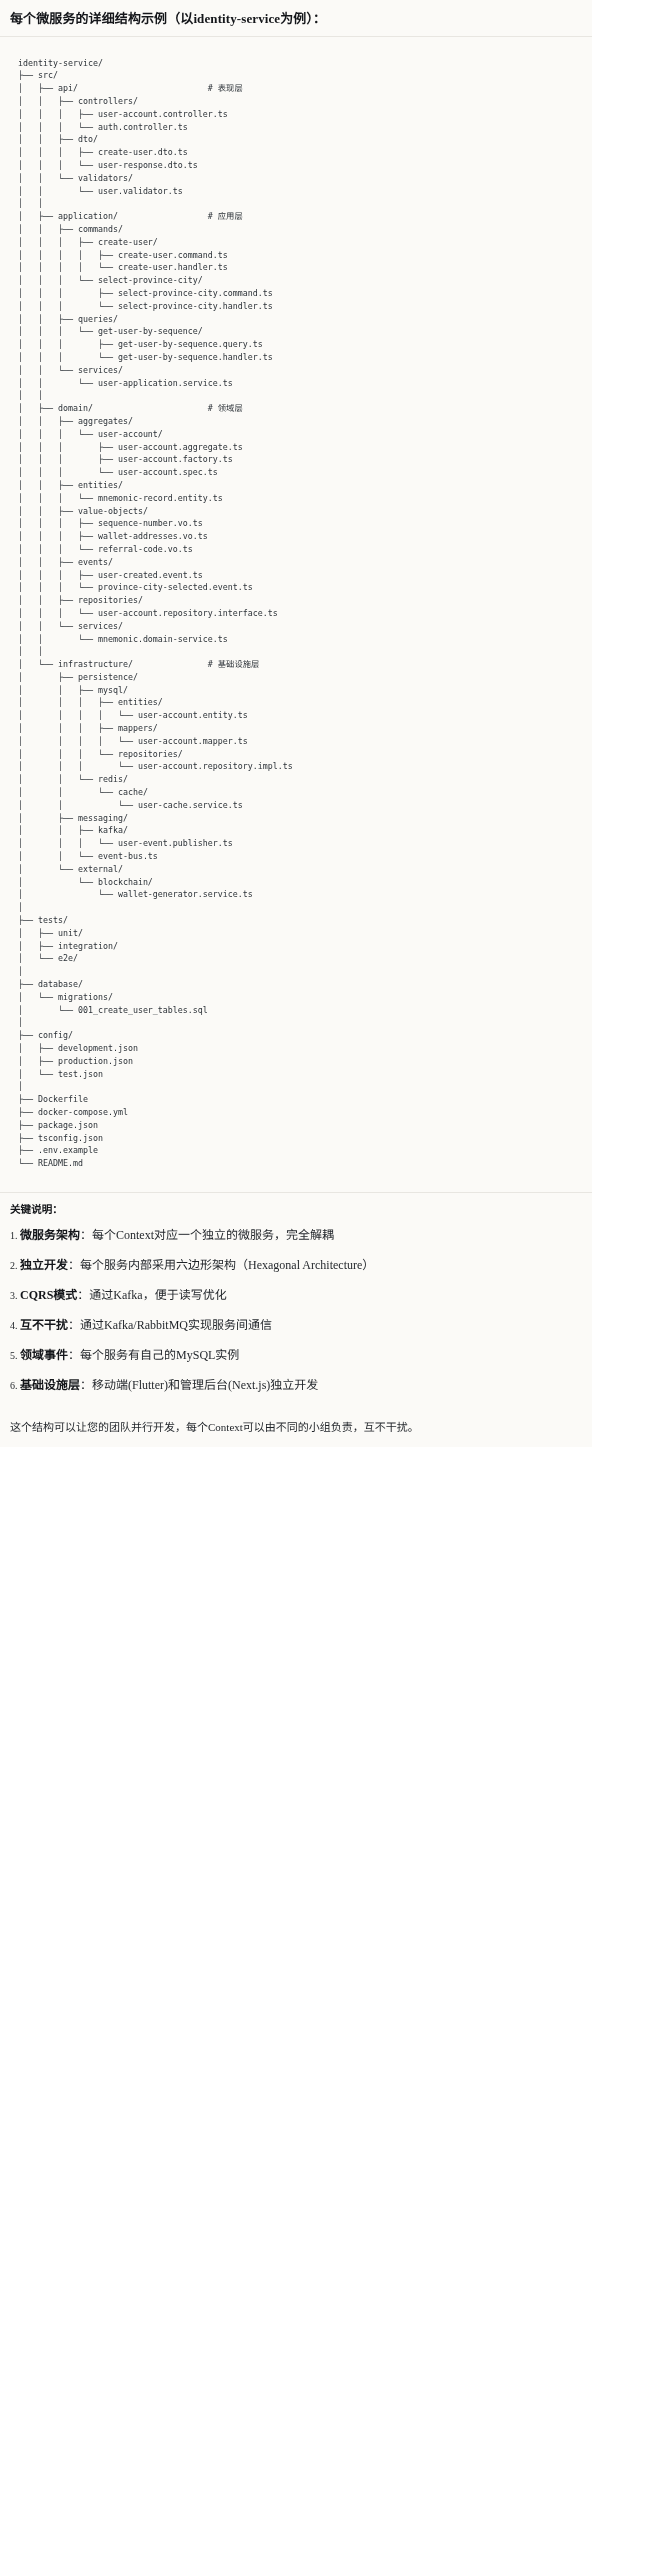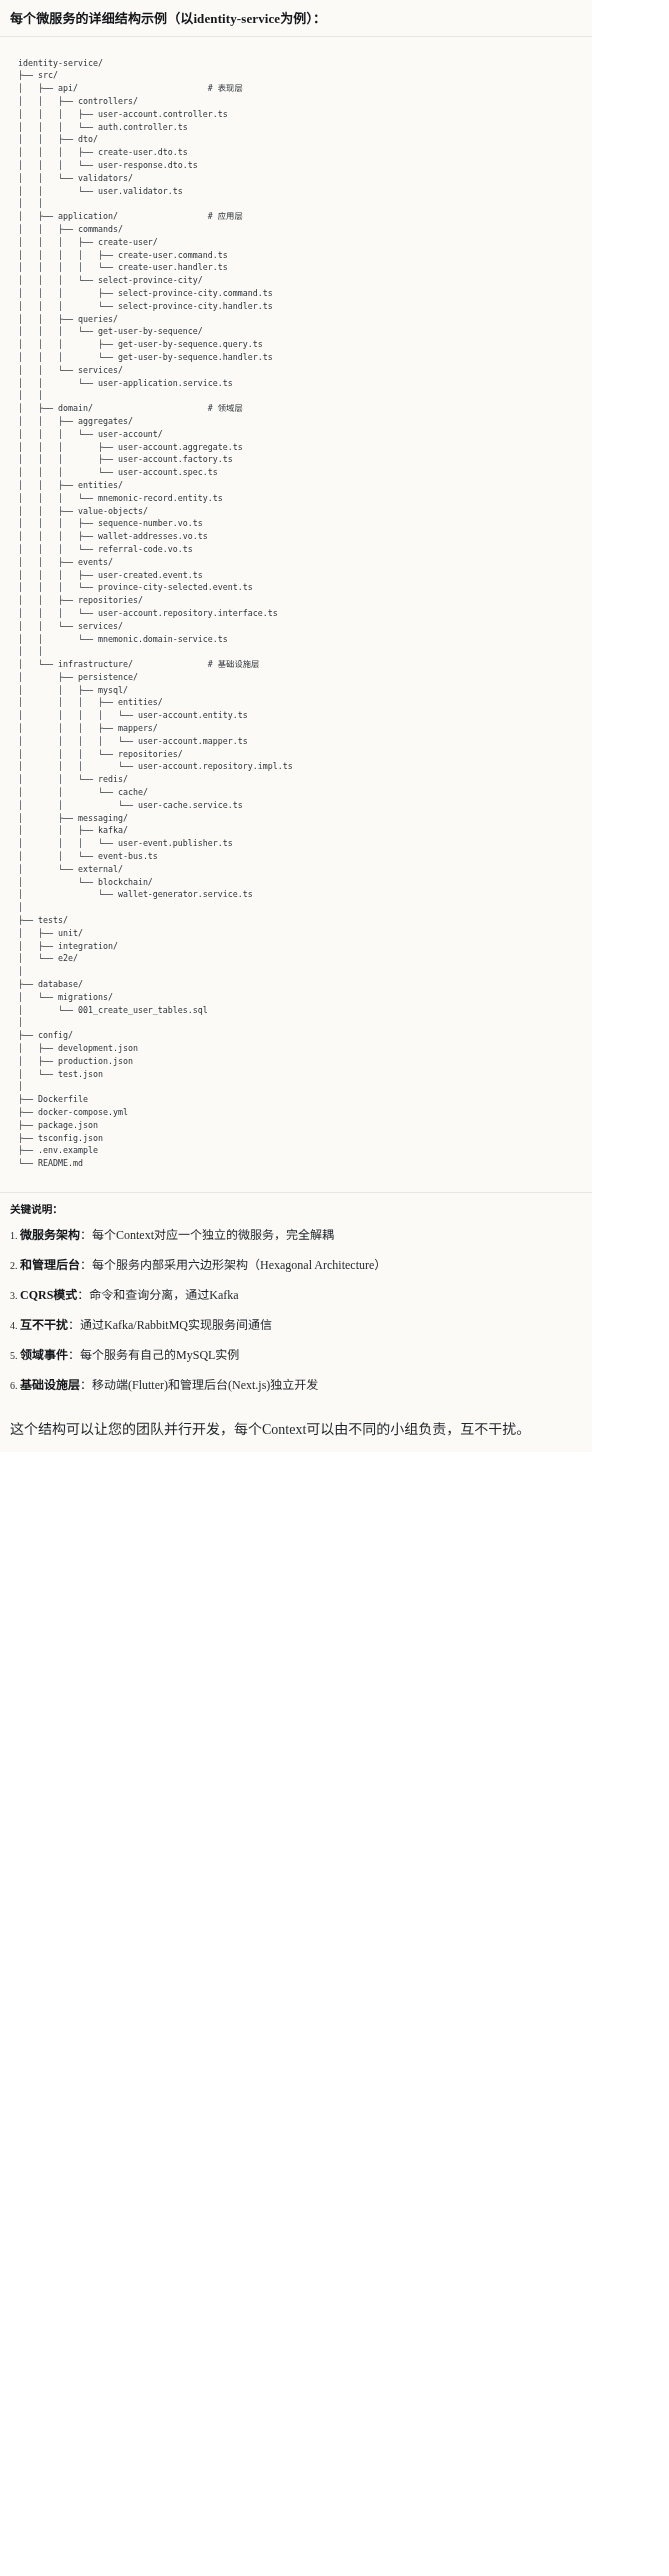--- a/index.html
+++ b/index.html
@@ -99,21 +99,21 @@
 
   
   .footer-block {
     box-sizing: border-box;
     padding: 6.3px 10px 11.3px 10px;
     background: #fbfaf7;
   }
   .footer-note {
     margin: 0;
     font-family: "Liberation Serif", "DejaVu Serif", serif;
-    font-size: 14px;
+    font-size: 11px;
     line-height: 1.55;
     color: #1f2328;
   }
 </style>
 </head>
 <body>
 
 <div class="page">
 
   <div class="title-block">
@@ -207,22 +207,22 @@
 ├── package.json
 ├── tsconfig.json
 ├── .env.example
 └── README.md</pre>
   </div>
 
   <div class="notes-block">
     <h2 class="notes-heading">关键说明：</h2>
     <ol class="notes-list" id="notes-list">
         <li><span class="note-term">微服务架构</span><span class="note-sep">：</span><span class="note-desc">每个Context对应一个独立的微服务，完全解耦</span></li>
-        <li><span class="note-term">和管理后台</span><span class="note-sep">：</span><span class="note-desc">每个服务内部采用六边形架构（Hexagonal Architecture）</span></li>
-        <li><span class="note-term">CQRS模式</span><span class="note-sep">：</span><span class="note-desc">命令和查询分离，通过Kafka</span></li>
+        <li><span class="note-term">独立开发</span><span class="note-sep">：</span><span class="note-desc">每个服务内部采用六边形架构（Hexagonal Architecture）</span></li>
+        <li><span class="note-term">CQRS模式</span><span class="note-sep">：</span><span class="note-desc">通过Kafka，便于读写优化</span></li>
         <li><span class="note-term">互不干扰</span><span class="note-sep">：</span><span class="note-desc">通过Kafka/RabbitMQ实现服务间通信</span></li>
         <li><span class="note-term">领域事件</span><span class="note-sep">：</span><span class="note-desc">每个服务有自己的MySQL实例</span></li>
         <li><span class="note-term">基础设施层</span><span class="note-sep">：</span><span class="note-desc">移动端(Flutter)和管理后台(Next.js)独立开发</span></li>
       </ol>
   </div>
 
   <div class="footer-block">
     <p class="footer-note">这个结构可以让您的团队并行开发，每个Context可以由不同的小组负责，互不干扰。</p>
   </div>
 

